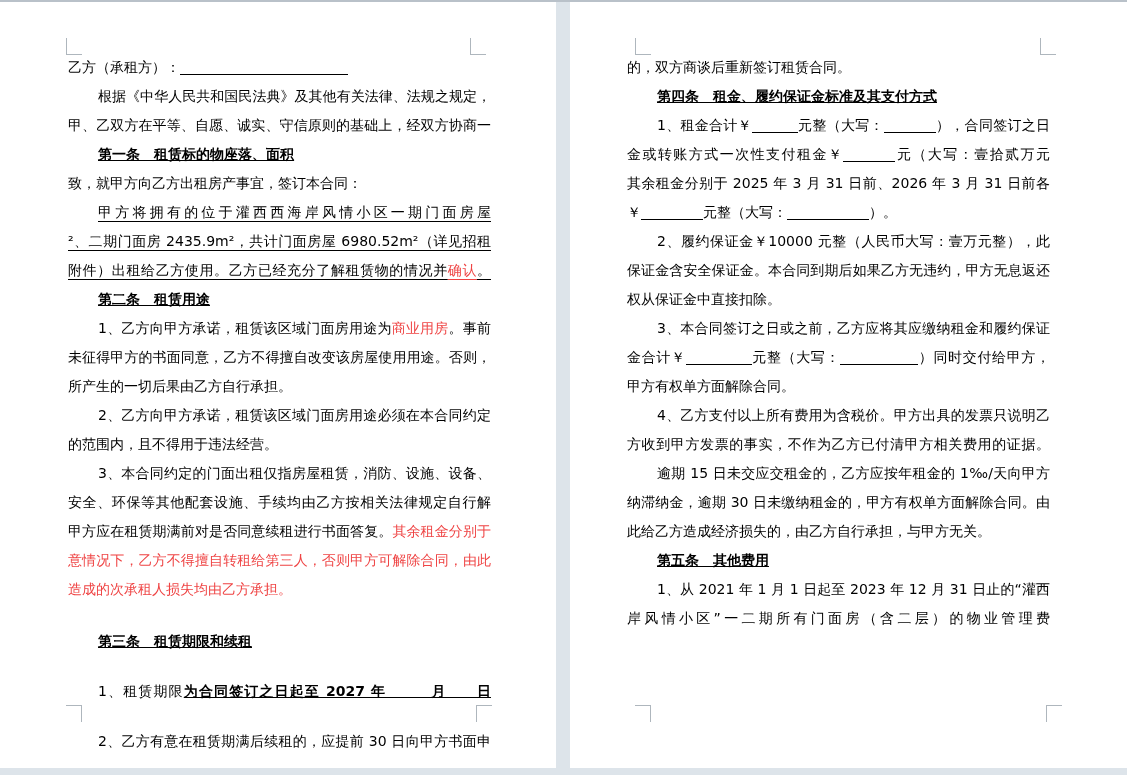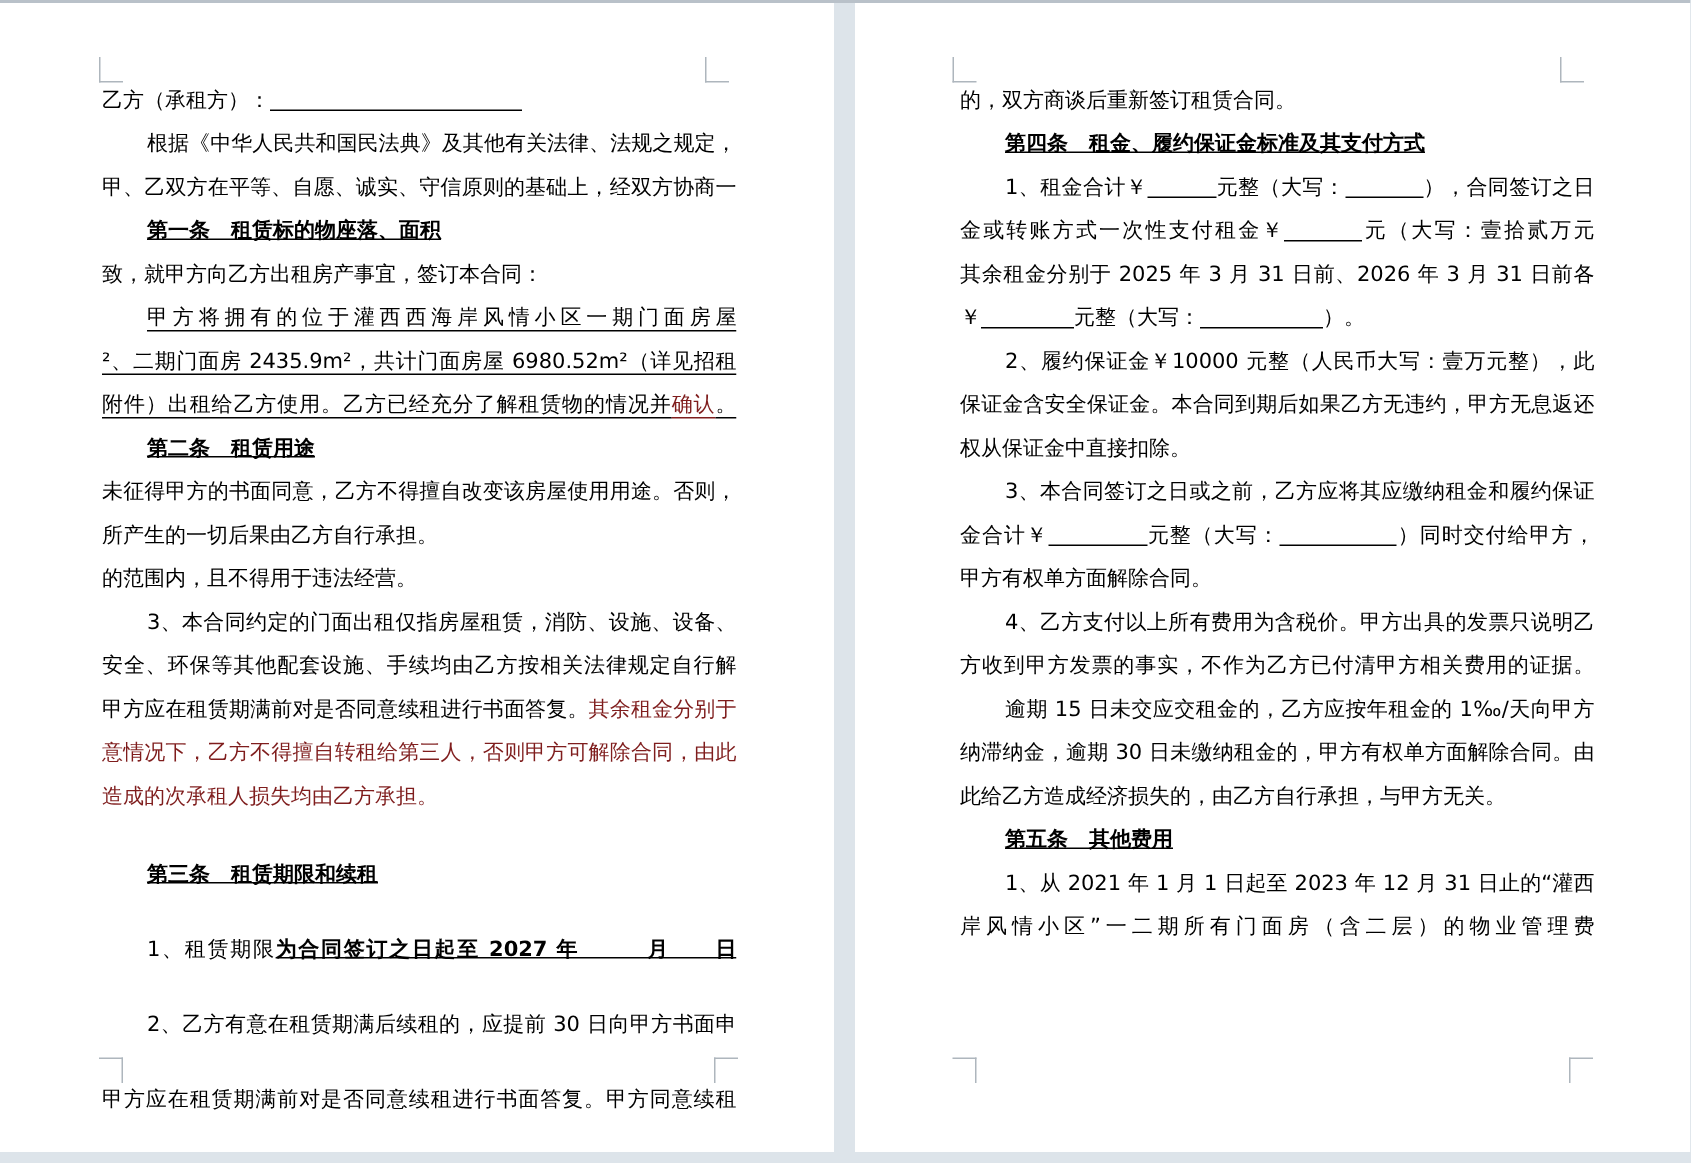--- a/index.html
+++ b/index.html
@@ -3,27 +3,27 @@
 <meta charset="utf-8">
 <style>
   html,body{margin:0;padding:0;background:#dde4ea;}
   #app{position:relative;width:1127px;height:775px;background:#dde4ea;overflow:hidden;
        font-family:"DejaVu Sans","Liberation Sans",sans-serif;}
   #topline{position:absolute;top:0;left:0;width:1127px;height:2px;background:#b9c1c9;z-index:6;}
   .page{position:absolute;top:2px;height:766px;background:#ffffff;}
   #page1{left:0;width:556px;}
   #page2{left:570px;width:557px;}
   .textcol{position:absolute;top:51px;left:68px;width:423px;font-size:14px;color:#000;}
-  #page2 .textcol{left:70px;}
+  #page2 .textcol{left:57px;}
   .ln{height:29px;line-height:29px;text-align:justify;text-align-last:left;overflow:hidden;}
   .ln.fill{text-align-last:justify;}
   .ln.ind{text-indent:30px;}
   .ln.tight{height:26px;line-height:26px;margin-top:24px;}
   .b{font-weight:bold;text-decoration:underline;}
-  .c{color:#7f1d1d;}
+  .c{color:#ef4444;}
   .u{text-decoration:underline;text-underline-offset:4px;}
   .blank{display:inline-block;height:15px;border-bottom:1px solid #000;vertical-align:-3px;}
   
   .mk{position:absolute;width:15px;height:16px;border:0 solid #aeb6bd;}
   .mk.tl,.mk.tr{border-left-width:1px;border-bottom-width:1px;}
   .mk.bl{border-top-width:1px;border-right-width:1px;}
   .mk.br{border-top-width:1px;border-left-width:1px;}
   .mk.tl{left:66px;top:36px;}
   .mk.tr{left:470px;top:36px;}
   .mk.bl{left:66px;top:703px;}
@@ -45,22 +45,24 @@
     <div class="textcol" id="col1">
         <div class="ln"><span>乙方（承租方）：</span><span class="blank" style="width: 168px;"></span></div>
         <div class="ln ind fill"><span>根据《中华人民共和国民法典》及其他有关法律、法规之规定，</span></div>
         <div class="ln fill"><span>甲、乙双方在平等、自愿、诚实、守信原则的基础上，经双方协商一</span></div>
         <div class="ln ind"><span class="b">第一条　租赁标的物座落、面积</span></div>
         <div class="ln"><span>致，就甲方向乙方出租房产事宜，签订本合同：</span></div>
         <div class="ln ind fill"><span class="u">甲方将拥有的位于灌西西海岸风情小区一期门面房屋 4544.62m</span></div>
         <div class="ln fill"><span class="u">²、二期门面房 2435.9m²，共计门面房屋 6980.52m²（详见招租公告</span></div>
         <div class="ln fill"><span class="u">附件）出租给乙方使用。乙方已经充分了解租赁物的情况并</span><span class="c u">确认</span><span class="u">。</span></div>
         <div class="ln ind"><span class="b">第二条　租赁用途</span></div>
+        <div class="ln ind fill"><span>1、乙方向甲方承诺，租赁该区域门面房用途为</span><span class="c">商业用房</span><span>。事前</span></div>
         <div class="ln fill"><span>未征得甲方的书面同意，乙方不得擅自改变该房屋使用用途。否则，</span></div>
         <div class="ln"><span>所产生的一切后果由乙方自行承担。</span></div>
+        <div class="ln ind fill"><span>2、乙方向甲方承诺，租赁该区域门面房用途必须在本合同约定</span></div>
         <div class="ln"><span>的范围内，且不得用于违法经营。</span></div>
         <div class="ln ind fill"><span>3、本合同约定的门面出租仅指房屋租赁，消防、设施、设备、</span></div>
         <div class="ln fill"><span>安全、环保等其他配套设施、手续均由乙方按相关法律规定自行解决、</span></div>
         <div class="ln fill"><span>甲方应在租赁期满前对是否同意续租进行书面答复。</span><span class="c">其余租金分别于</span></div>
         <div class="ln fill"><span class="c">意情况下，乙方不得擅自转租给第三人，否则甲方可解除合同，由此</span></div>
         <div class="ln"><span class="c">造成的次承租人损失均由乙方承担。</span></div>
         <div class="ln ind tight"><span class="b">第三条　租赁期限和续租</span></div>
         <div class="ln ind tight"><span>1、租赁期限</span><span class="b">为合同签订之日起至 2027 年　　　月　　日止。</span></div>
         <div class="ln ind fill tight"><span>2、乙方有意在租赁期满后续租的，应提前 30 日向甲方书面申请，</span></div>
         <div class="ln fill tight"><span>甲方应在租赁期满前对是否同意续租进行书面答复。甲方同意续租</span></div>

